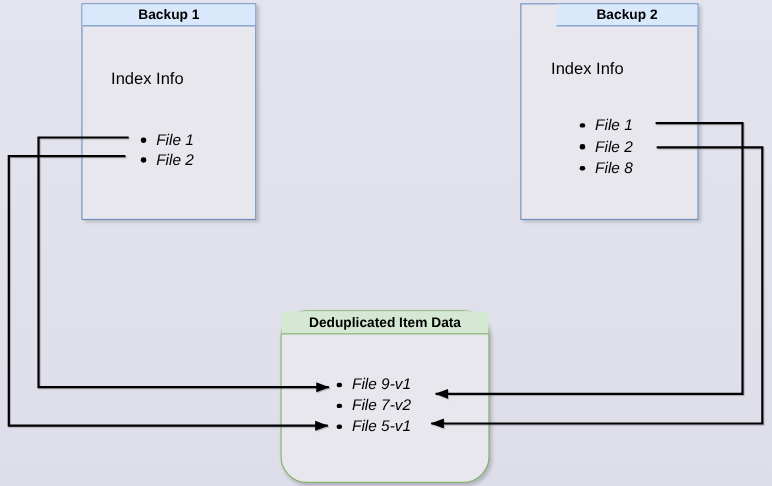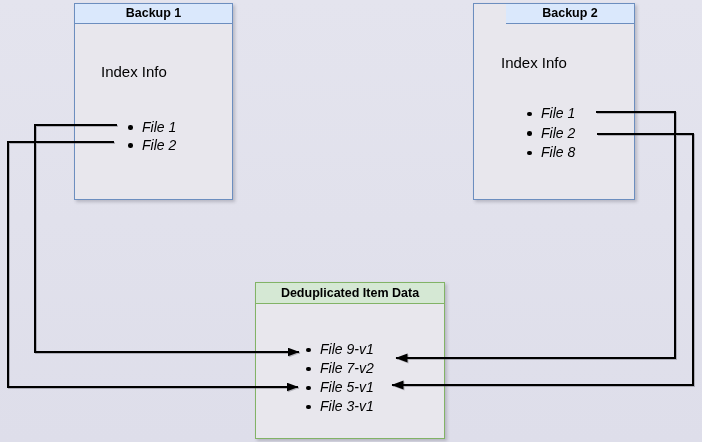--- a/index.html
+++ b/index.html
@@ -94,21 +94,21 @@
   }
   
   #backup1 { left: 74px; top: 3px; width: 159px; height: 197px; }
   #backup1 .index-label { left: 26px; top: 59px; }
   #backup1 ul.file-list { left: 53px; top: 114px; line-height: 18px; }
 
   #backup2 { left: 473px; top: 3px; width: 162px; height: 197px; padding-left: 32px; }
   #backup2 .index-label { left: 27px; top: 50px; }
   #backup2 ul.file-list { left: 53px; top: 100px; line-height: 19.5px; }
 
-  #dedup { left: 255px; top: 282px; width: 190px; height: 157px; }
+  #dedup { left: 255px; top: 282px; width: 190px; height: 157px; border-radius: 24px; }
   #dedup .box-header { height: 21px; line-height: 20px; }
   #dedup ul.file-list { left: 50px; top: 57px; line-height: 19px; }
 </style>
 </head>
 <body>
 
 <div class="canvas">
 
   <svg class="connector-layer" width="702" height="442" viewBox="0 0 702 442" xmlns="http://www.w3.org/2000/svg">
     <defs>
@@ -140,17 +140,16 @@
         <li>File 8</li>
       </ul>
   </div>
 
   <div class="box dedup" id="dedup">
     <div class="box-header">Deduplicated Item Data</div>
     <ul class="file-list">
         <li>File 9-v1</li>
         <li>File 7-v2</li>
         <li>File 5-v1</li>
-        <li>File 3-v1</li>
       </ul>
   </div>
 
 </div>
 
 </body></html>

